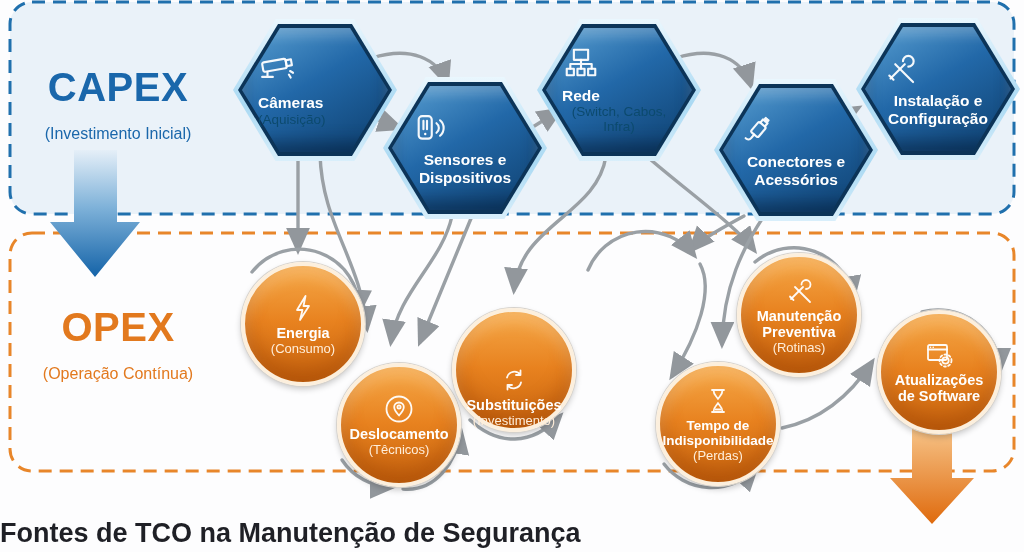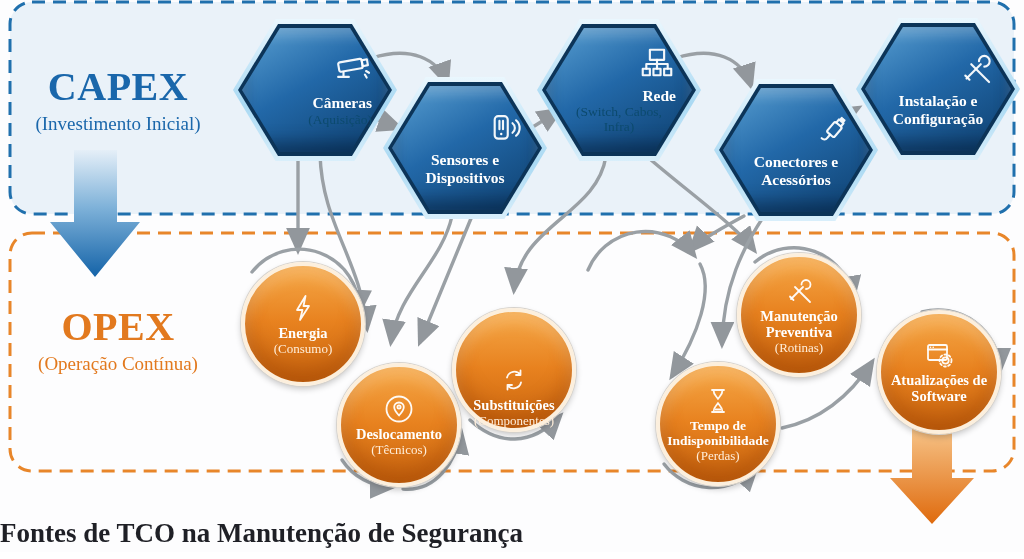--- a/index.html
+++ b/index.html
@@ -1,35 +1,35 @@
 <!DOCTYPE html>
 <html><head>
 <meta charset="utf-8">
 <style>
   html,body{margin:0;padding:0;background:#ffffff;}
   #canvas{position:relative;width:1024px;height:552px;overflow:hidden;
-    font-family:Liberation Serif, serif;background:#fdfdfe;}
+    font-family:Liberation Sans, sans-serif;background:#fdfdfe;}
   svg.layer{position:absolute;left:0;top:0;pointer-events:none;}
 
   
   .sec-label{position:absolute;width:212px;text-align:center;line-height:1.05;}
   .sec-label .big{display:block;font-size:40px;font-weight:bold;letter-spacing:.5px;}
-  .sec-label .small{display:block;font-size:19px;margin-top:6px;}
+  .sec-label .small{display:block;font-size:16px;margin-top:18px;}
   #capex-label{left:12px;top:66px;color:#1a67ab;}
   #opex-label{left:12px;top:306px;color:#e2791e;}
 
   
   .hex{position:absolute;width:164px;height:142px;z-index:6;}
   .hx{position:absolute;clip-path:polygon(26% 0%,74% 0%,100% 50%,74% 100%,26% 100%,0% 50%);}
   .hx.glow{inset:0;background:linear-gradient(180deg,#eaf7fe 0%,#a9d9f3 60%,#d9effb 100%);
     filter:drop-shadow(0 2px 5px rgba(90,150,200,.5));}
   .hx.bord{inset:5px;background:#0c3458;}
   .hx.fillL{inset:9px;background:linear-gradient(150deg,#5aa0d2 0%,#2268a8 45%,#0e3f6e 100%);
     box-shadow:inset 0 8px 12px rgba(255,255,255,.22), inset 0 -10px 16px rgba(0,20,45,.45);}
-  .hex-content{position:absolute;inset:9px;display:flex;flex-direction:column;align-items:flex-end;
+  .hex-content{position:absolute;inset:9px;display:flex;flex-direction:column;align-items:flex-start;
     justify-content:center;text-align:center;color:#fff;padding:0 16px;gap:1px;}
   .hex-content .nicon{width:38px;height:38px;margin-bottom:3px;}
   .hex-content .nlabel{font-weight:bold;font-size:15.5px;line-height:1.12;}
   .hex-content .nsub{font-size:13.5px;color:#0c4a6e;line-height:1.1;}
   #hex1{left:233px;top:19px;} #hex2{left:383px;top:77px;} #hex3{left:537px;top:19px;}
   #hex4{left:714px;top:79px;} #hex5{left:856px;top:18px;}
 
   
   .cnode{position:absolute;width:116px;height:116px;border-radius:50%;z-index:6;
     background:linear-gradient(180deg,#f5a848 0%,#e8821f 48%,#c9650e 100%);
@@ -237,21 +237,21 @@
 </div>
 
 <div class="cnode" id="c3">
   <span class="nicon">
     <svg viewBox="0 0 32 32">
           <path d="M9 13.5 a7.5 7.5 0 0 1 13.5 -2.5 M22.5 6.5 v4.5 h-4.5"></path>
           <path d="M23 18.5 a7.5 7.5 0 0 1 -13.5 2.5 M9.5 25.5 v-4.5 h4.5"></path>
         </svg>
   </span>
   <span class="nlabel">Substituições</span>
-  <span class="nsub">(Componentes)</span>
+  <span class="nsub">(Investimento)</span>
 </div>
 
 
 <div class="cnode" id="c5">
   <span class="nicon">
     <svg viewBox="0 0 32 32">
           <path d="M8 24 L20 12"></path>
           <path d="M18.5 9.5 a4.5 4.5 0 1 1 4.5 4.5"></path>
           <path d="M12 12 L24 24 l3 3"></path>
           <path d="M7 21.5 l3.5 3.5"></path>

